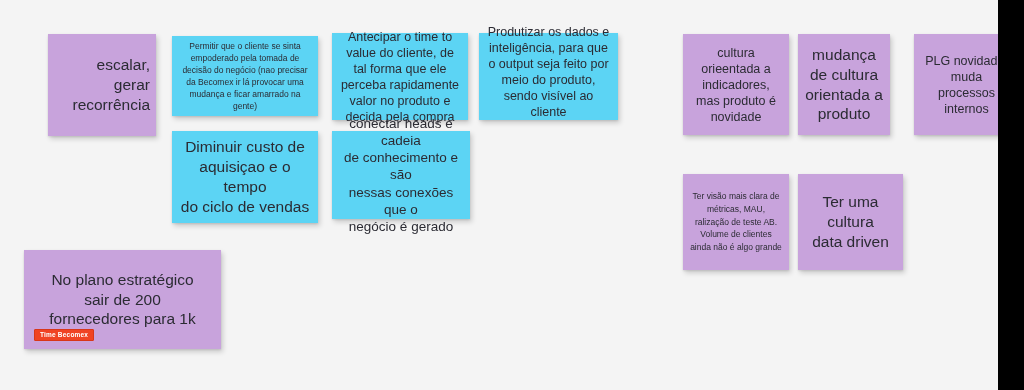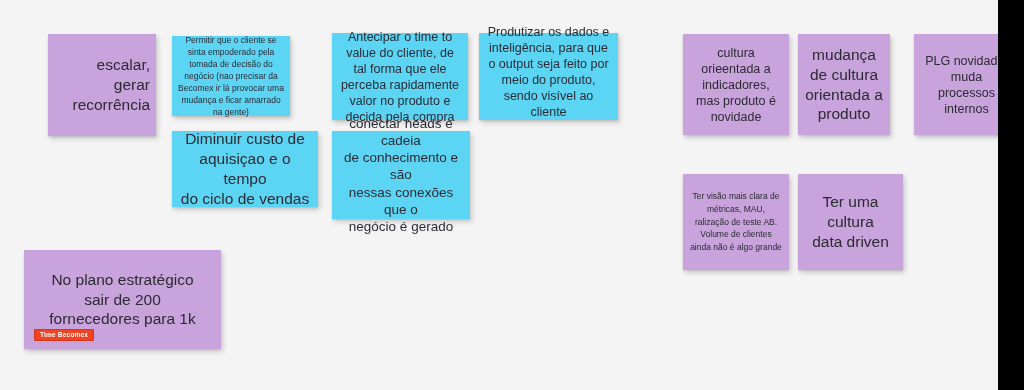--- a/index.html
+++ b/index.html
@@ -85,33 +85,33 @@
 <body>
 
 <div id="board">
 
   <div class="note purple size-lg" style="left:48px; top:34px; width:108px; height:102px;text-align:right;">
     <span class="note-text">escalar,
 gerar
 recorrência</span>
   </div>
 
-  <div class="note cyan size-xs" style="left:172px; top:36px; width:118px; height:80px;">
+  <div class="note cyan size-xs" style="left:172px; top:36px; width:146px; height:80px;">
     <span class="note-text">Permitir que o cliente se sinta empoderado pela tomada de decisão do negócio (nao precisar da Becomex ir lá provocar uma mudança e ficar amarrado na gente)</span>
   </div>
 
   <div class="note cyan size-sm" style="left:332px; top:33px; width:136px; height:87px;">
     <span class="note-text">Antecipar o time to value do cliente, de tal forma que ele perceba rapidamente valor no produto e decida pela compra</span>
   </div>
 
   <div class="note cyan size-sm" style="left:479px; top:33px; width:139px; height:87px;align-items:flex-end;">
     <span class="note-text">Produtizar os dados e inteligência, para que o output seja feito por meio do produto, sendo visível ao cliente</span>
   </div>
 
-  <div class="note cyan size-lg" style="left:172px; top:131px; width:146px; height:76px;">
+  <div class="note cyan size-lg" style="left:172px; top:131px; width:146px; height:92px;">
     <span class="note-text">Diminuir custo de
 aquisiçao e o tempo
 do ciclo de vendas</span>
   </div>
 
   <div class="note cyan size-md" style="left:332px; top:131px; width:138px; height:88px;">
     <span class="note-text">conectar heads e cadeia
 de conhecimento e são
 nessas conexões que o
 negócio é gerado</span>

